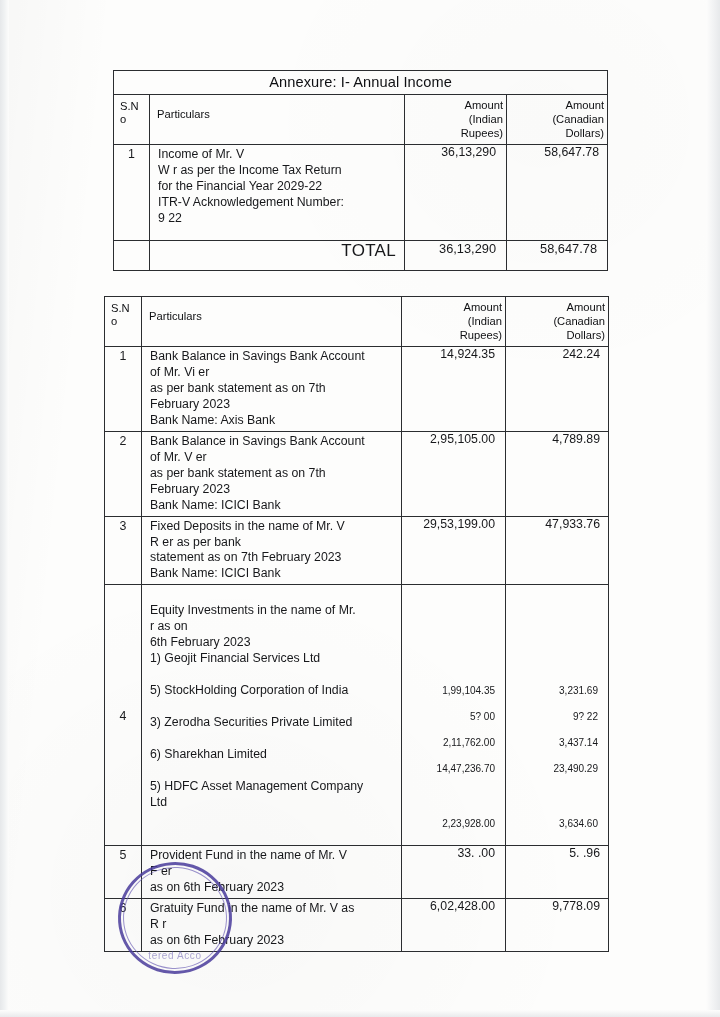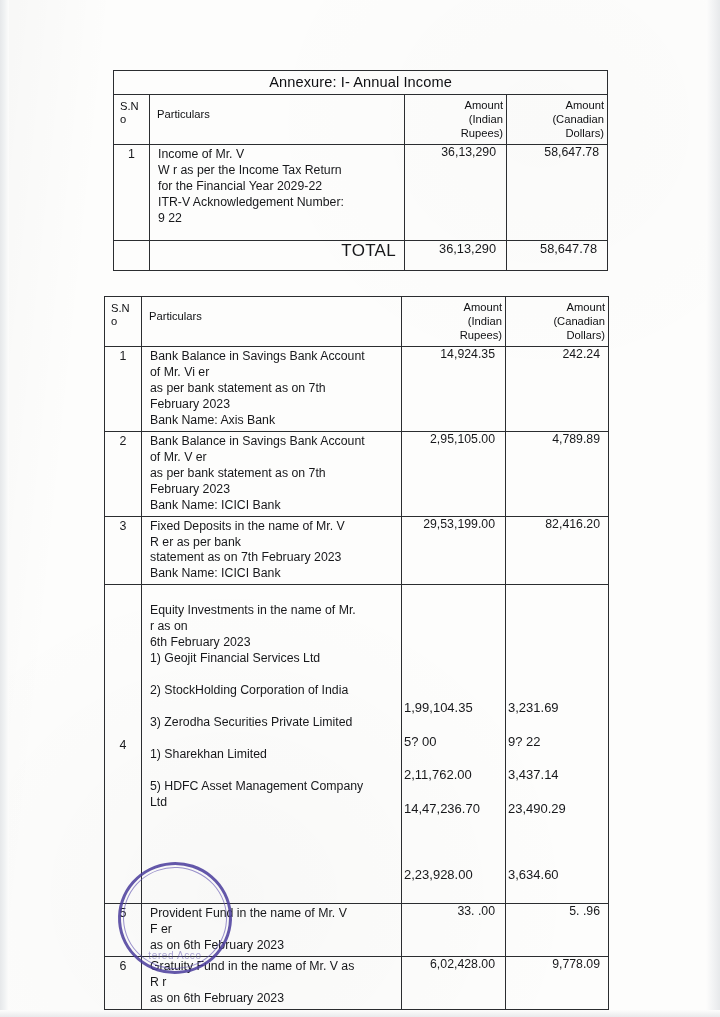--- a/index.html
+++ b/index.html
@@ -115,22 +115,22 @@
     font-size: 12.8px;
     vertical-align: bottom;
     padding: 0 10px 3px 2px !important;
     white-space: nowrap;
   }
   .blank-cell { border-top: 1px solid #2b2d30; }
 
   
   .equity-lines { line-height: 1.30; }
   .amt-lines {
-    font-size: 13px;
-    text-align: left;
+    font-size: 10px;
+    text-align: right;
     line-height: 1.30;
     padding: 0 10px 2px 2px !important;
     vertical-align: top;
     white-space: pre-line;
     color: #17181b;
   }
   .spacer-line { display: block; height: 15.6px; }
 
   
   #seal {
@@ -257,33 +257,33 @@
         <td class="amt amt-cad">4,789.89</td>
       </tr>
 
       <tr style="height:65px">
         <td class="sno">3</td>
         <td class="part">Fixed Deposits in the name of Mr. V
 R                           er as per bank
 statement as on 7th February 2023
 Bank Name: ICICI Bank</td>
         <td class="amt">29,53,199.00</td>
-        <td class="amt amt-cad">82,416.20</td>
+        <td class="amt amt-cad">47,933.76</td>
       </tr>
 
       <tr style="height:150px">
         <td class="sno" style="vertical-align:middle">4</td>
         <td class="part equity-lines">
           <span style="white-space:pre-line">Equity Investments in the name of Mr.
                             r as on
 6th February 2023</span>
           <div>1) Geojit Financial Services Ltd</div>
-          <div>2) StockHolding Corporation of India</div>
+          <div>5) StockHolding Corporation of India</div>
           <div>3) Zerodha Securities Private Limited</div>
-          <div>1) Sharekhan Limited</div>
+          <div>6) Sharekhan Limited</div>
           <div style="white-space:pre-line">5) HDFC Asset Management Company
 Ltd</div>
         </td>
         <td class="amt-lines">
           <span class="spacer-line"></span>
           <span class="spacer-line"></span>
           <span class="spacer-line"></span>
           <div>1,99,104.35</div>
           <div>5?         00</div>
           <div>2,11,762.00</div>

